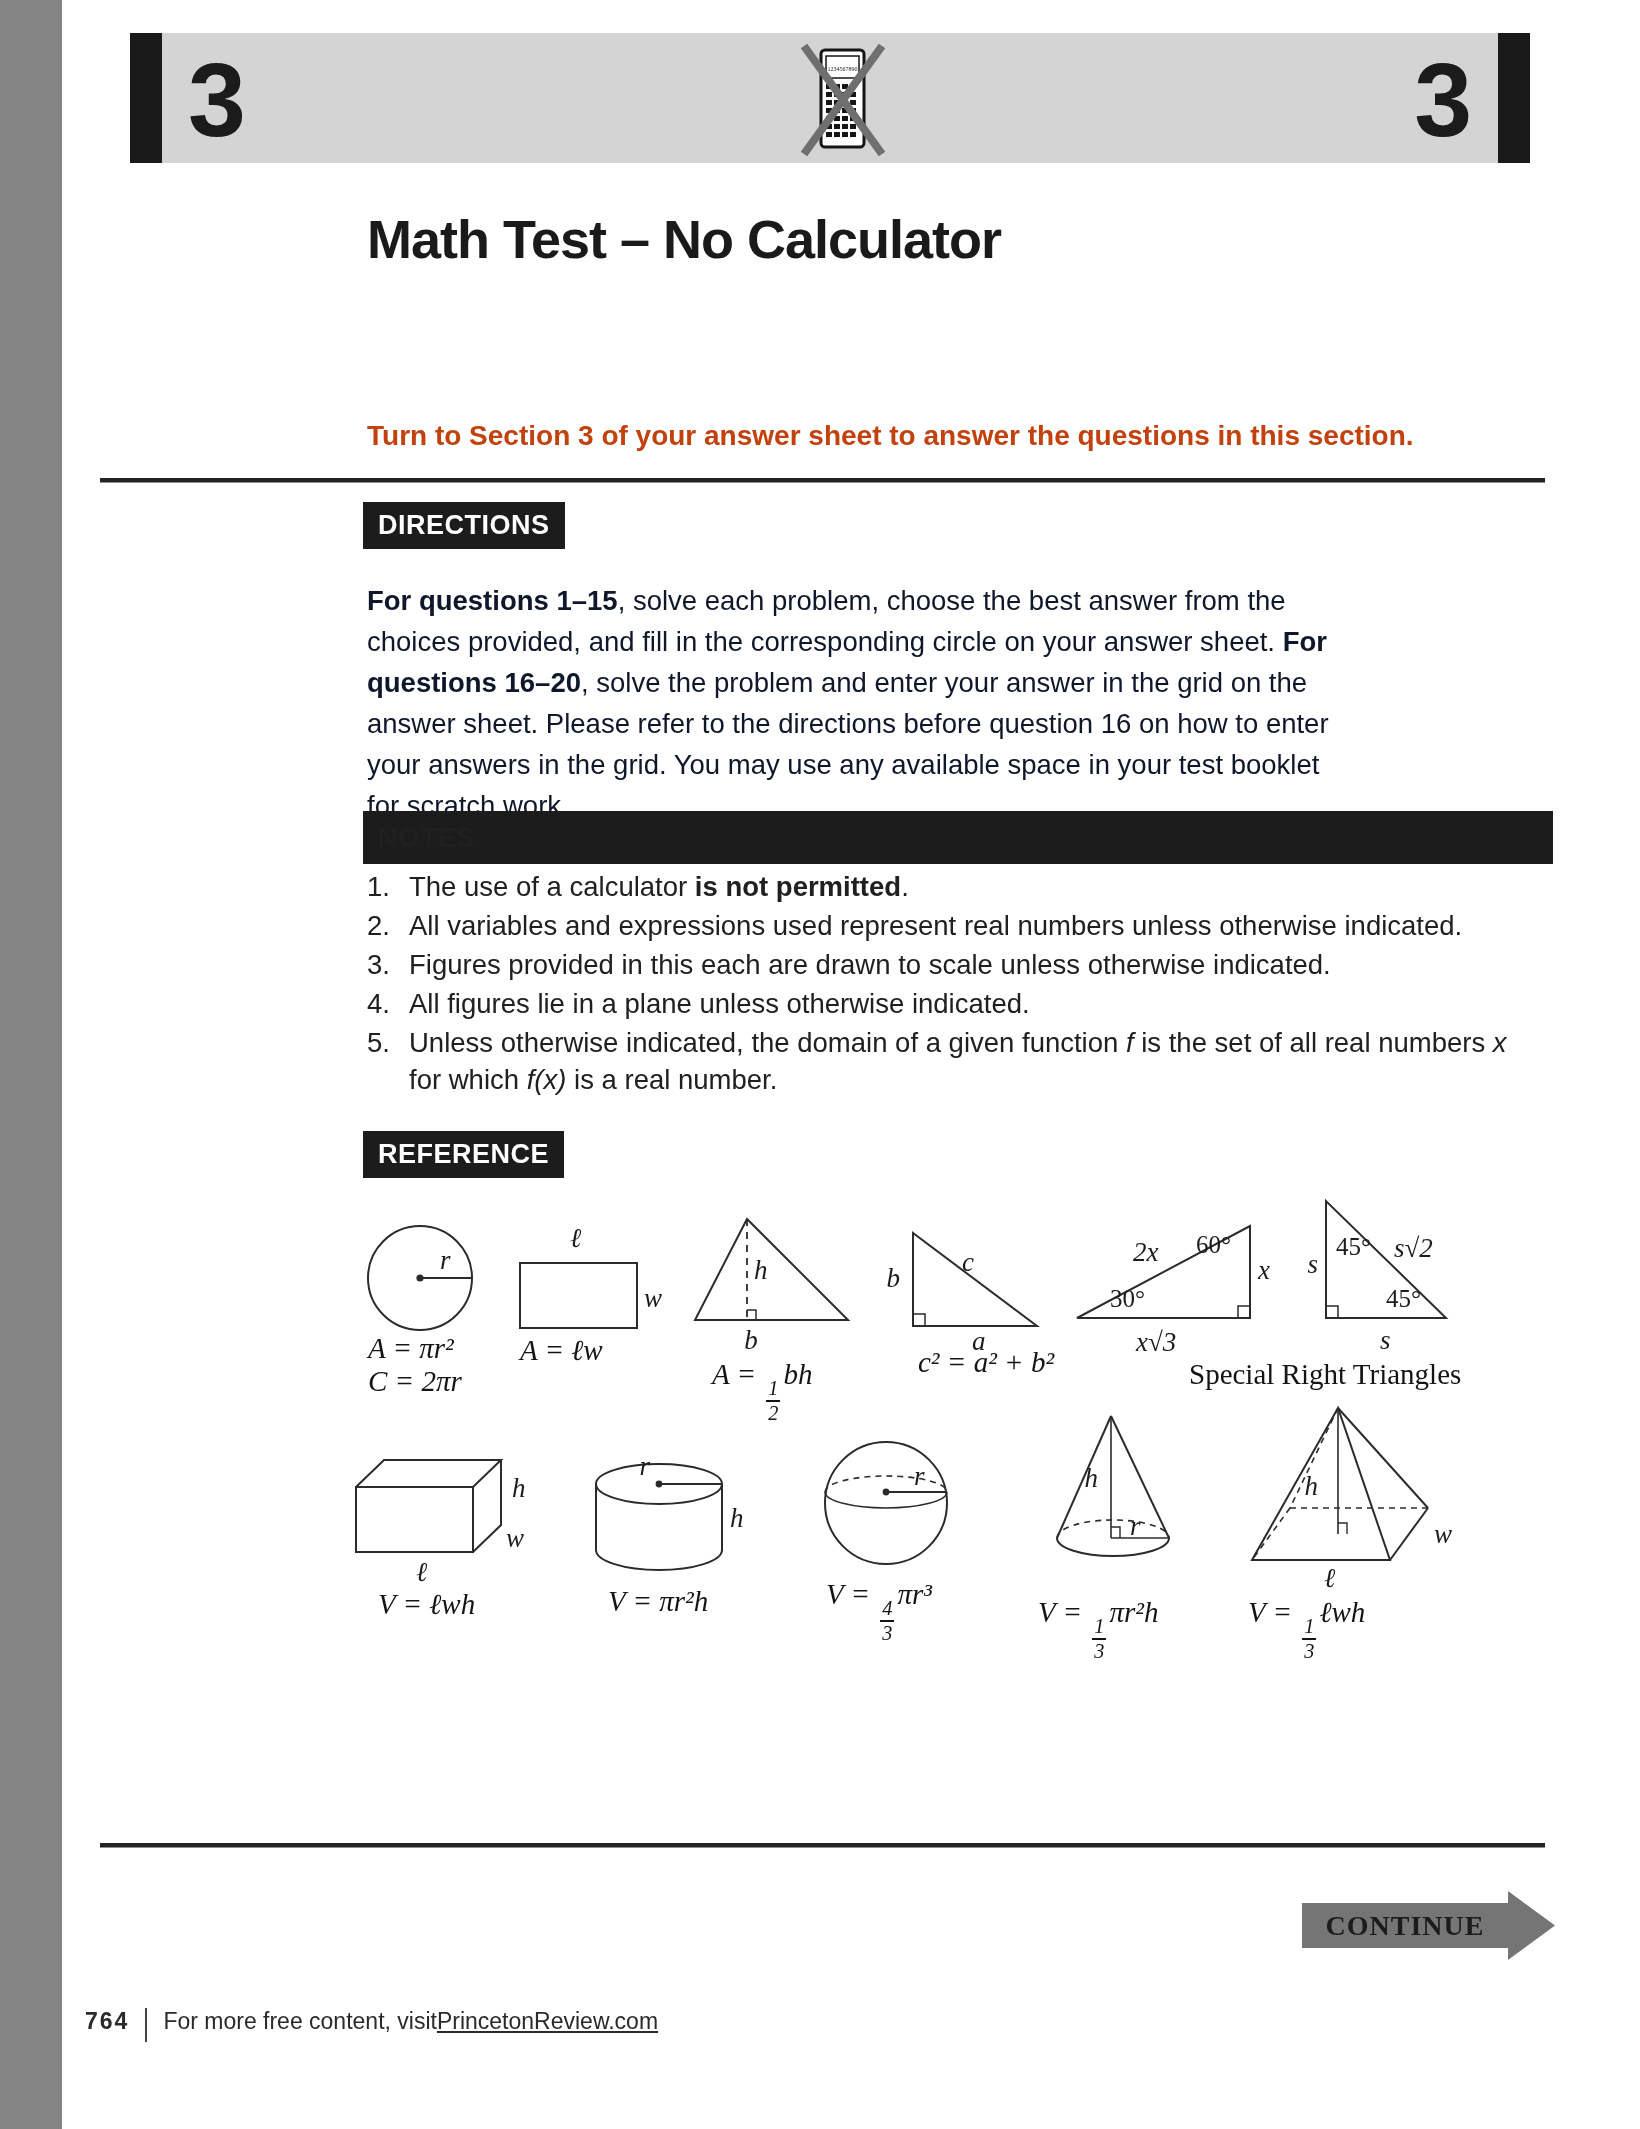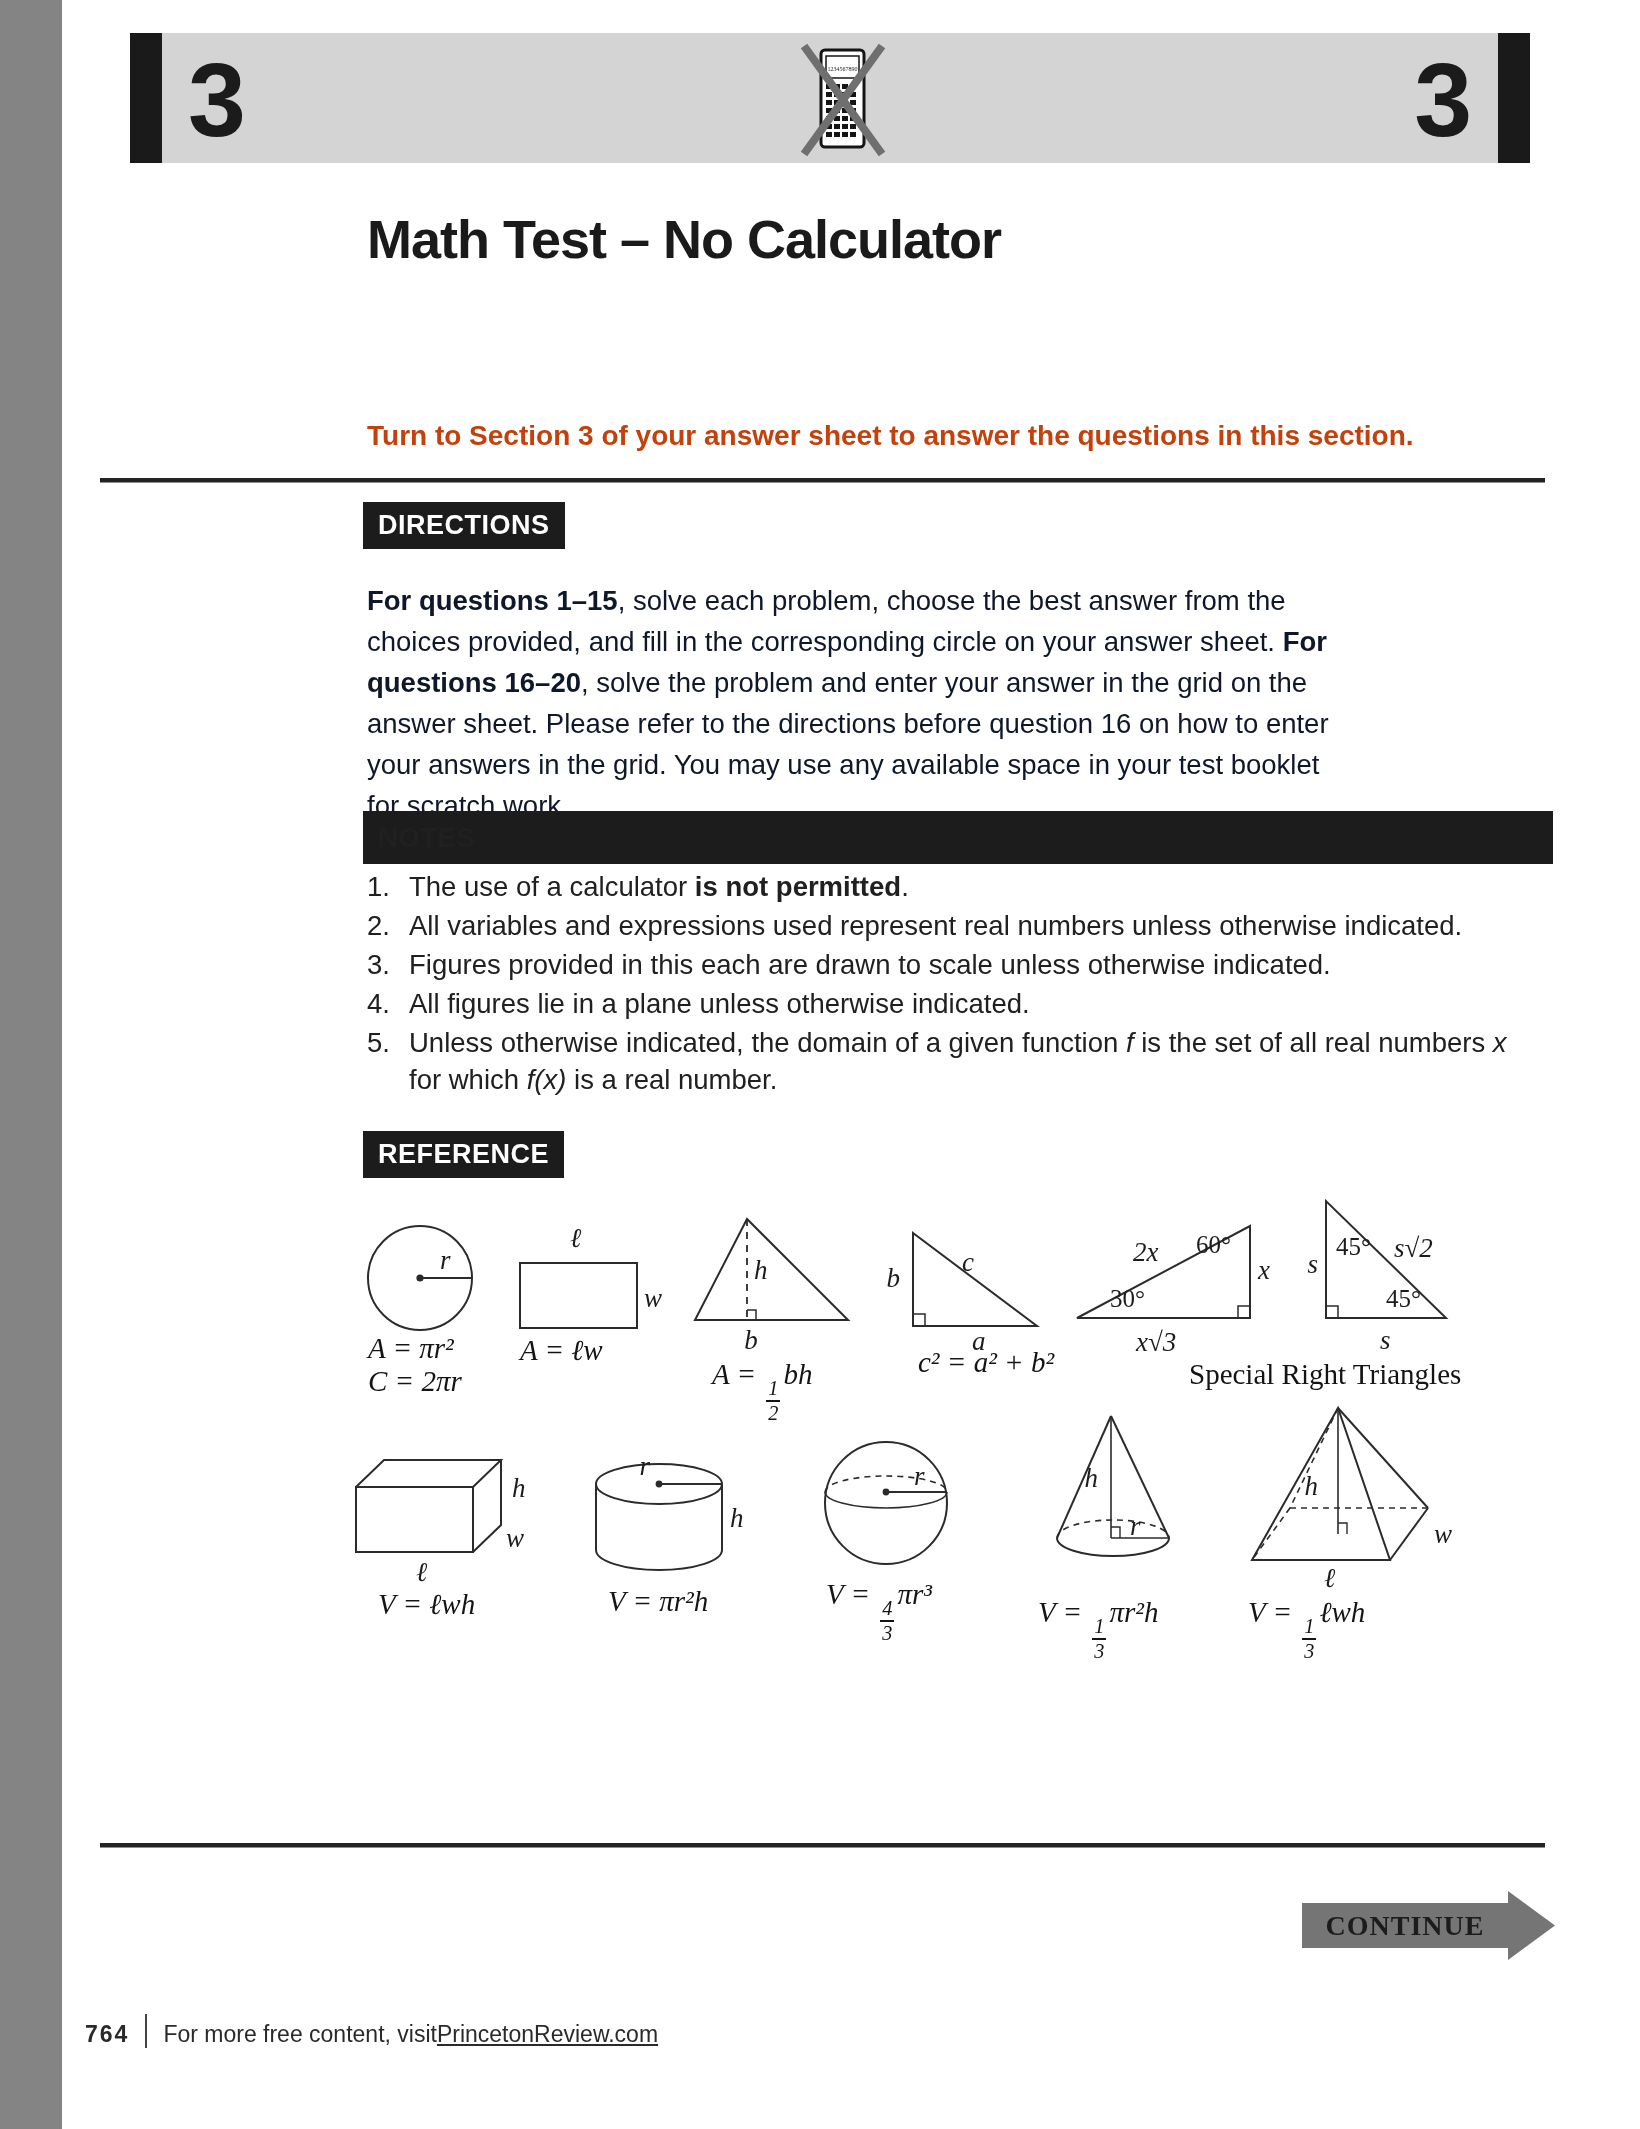--- a/index.html
+++ b/index.html
@@ -41,21 +41,21 @@
         font-size:0.70em;vertical-align:-0.55em;margin:0 3px;}
   .frac .num{border-bottom:2px solid #141414;padding:0 2px 1px;}
   .frac .den{padding-top:1px;}
   .srt-caption{position:absolute;left:1146px;top:1358px;font-family:"Liberation Serif","DejaVu Serif",serif;
                font-size:29px;color:#141414;margin-left:43px;}
   .facts{position:absolute;left:367px;top:1706px;font-size:27.5px;line-height:38px;color:#202020;}
   .facts p{margin:0;}
   
   .continue{position:absolute;left:1298px;top:1887px;}
   
-  .footer{position:absolute;left:85px;top:2008px;display:flex;align-items:flex-end;height:40px;font-size:23px;color:#2a2a2a;}
+  .footer{position:absolute;left:85px;top:2008px;display:flex;align-items:flex-start;height:40px;font-size:23px;color:#2a2a2a;}
   .footer .pageno{font-weight:700;letter-spacing:2px;}
   .footer .sep{width:2px;height:34px;background:#444;margin:0 16px;}
   .footer a{color:#2a2a2a;text-decoration:underline;cursor:pointer;}
   svg text{font-family:"Liberation Serif","DejaVu Serif",serif;fill:#1c1c1c;}
   .lbl{font-style:italic;font-size:27px;}
   .deg{font-size:25px;}
 </style>
 </head>
 <body>
 

